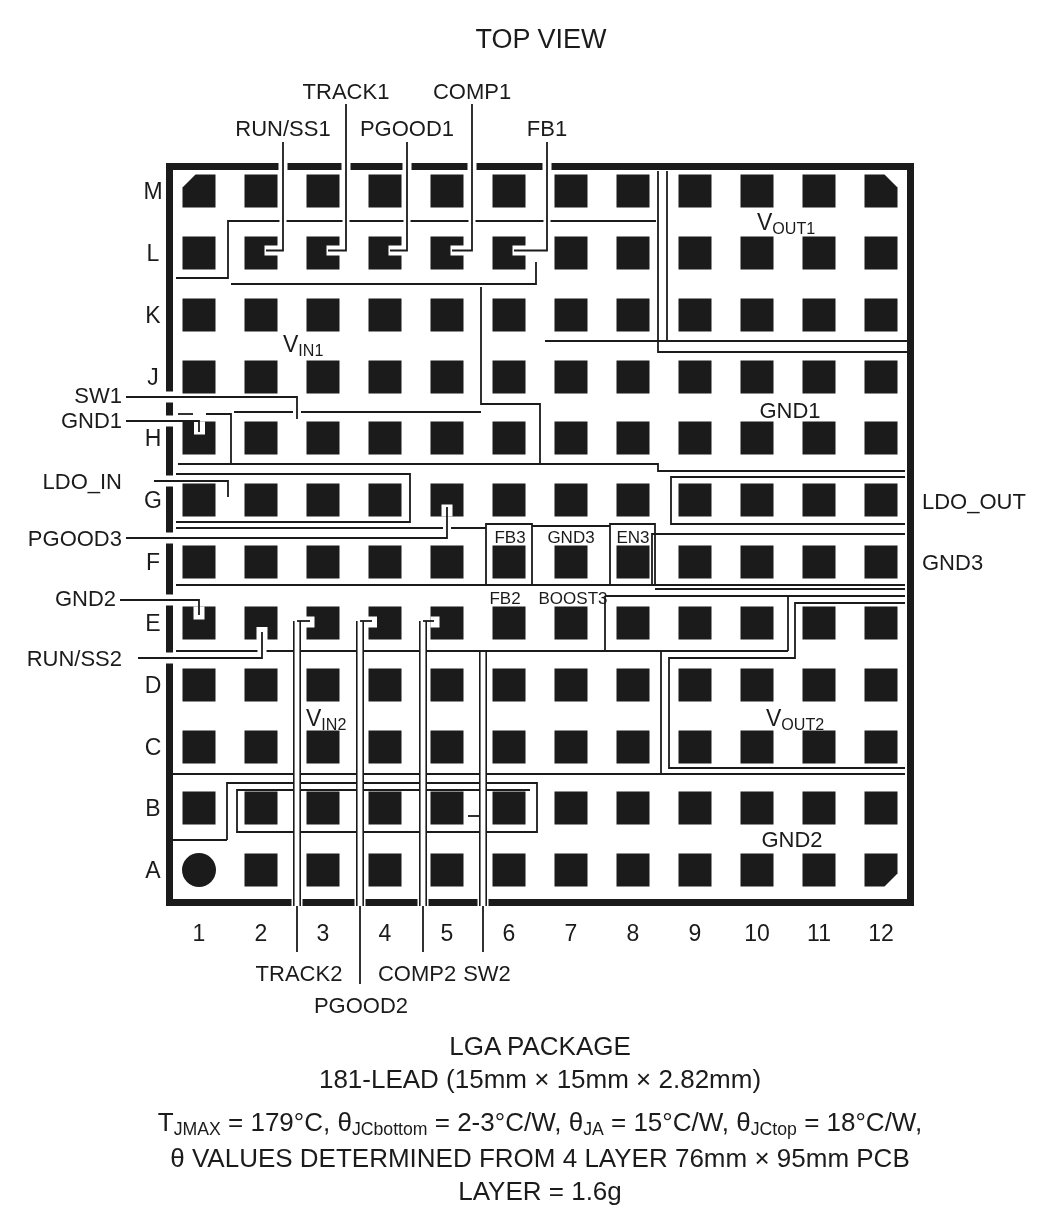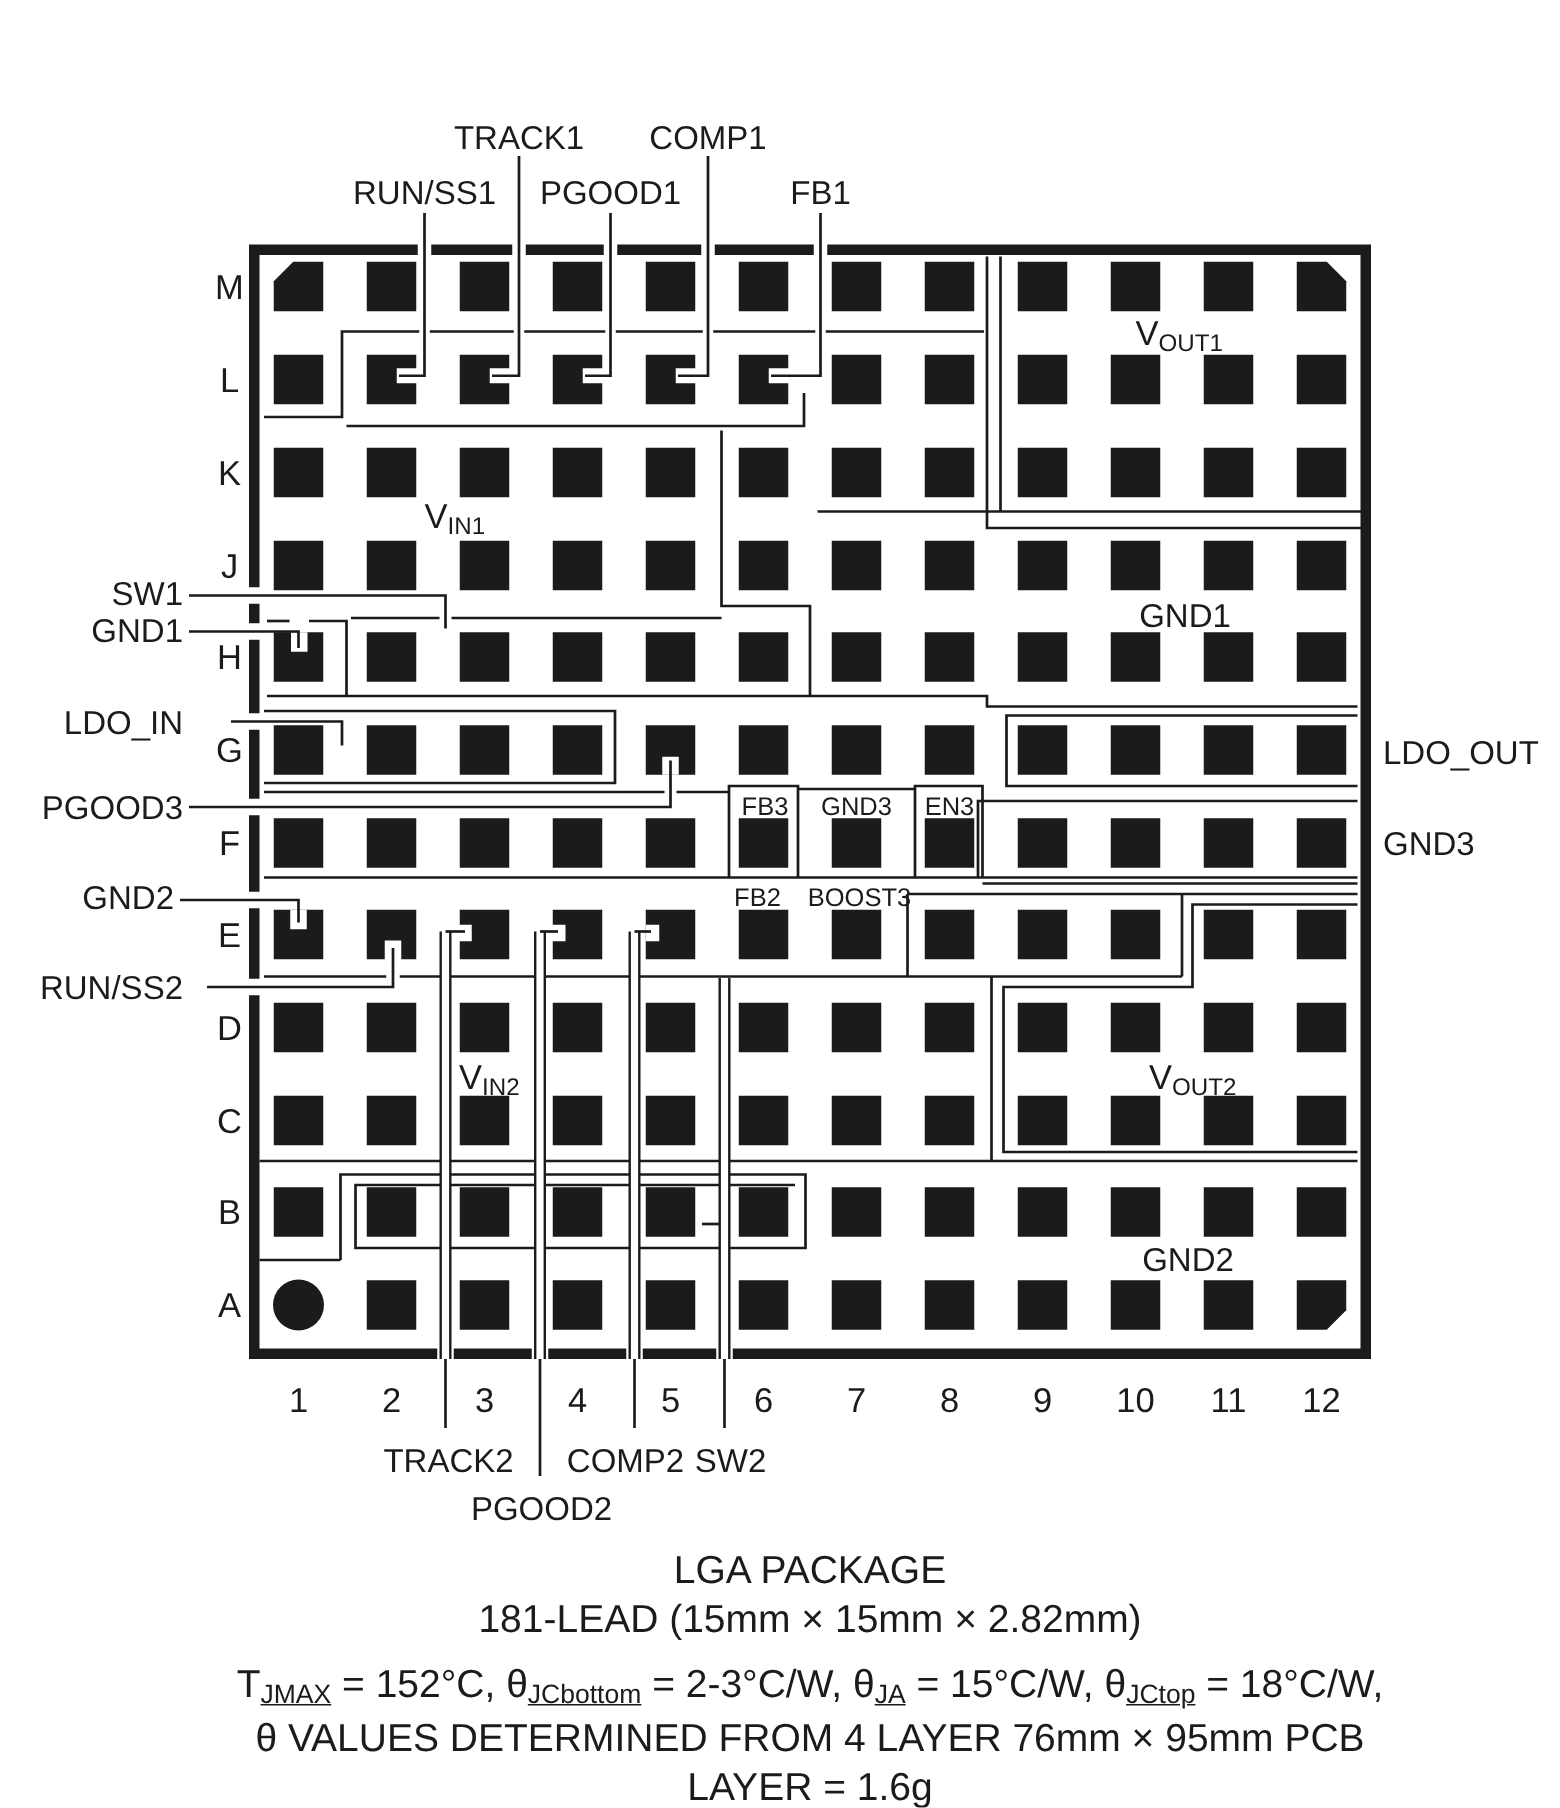--- a/index.html
+++ b/index.html
@@ -5,26 +5,27 @@
   html,body{margin:0;padding:0;background:#fff;}
   body{width:1040px;height:1205px;position:relative;overflow:hidden;
        font-family:"Liberation Sans", sans-serif;}
   .stage{position:absolute;inset:0;}
   .title{position:absolute;left:41px;top:24px;width:1000px;text-align:center;
          font-size:27px;letter-spacing:0px;color:#1b1b1b;font-weight:400;}
   svg{position:absolute;left:0;top:0;}
   .footer{position:absolute;left:0px;top:1030px;width:1080px;text-align:center;color:#1b1b1b;}
   .footer .fline{font-size:26px;line-height:33px;white-space:nowrap;}
   .footer .gap-before{margin-top:10px;}
-  .sb{font-size:68%;position:relative;top:0.22em;text-decoration:underline;}
+  .sb{font-size:68%;position:relative;top:0.22em;}
 </style>
 </head>
 <body>
 
 <div class="stage">
+  <div class="title">TOP VIEW</div>
   <svg id="diagram" width="1040" height="1205" viewBox="0 0 1040 1205">
       <g>
         <rect x="169.5" y="166.5" width="741" height="736" fill="none" stroke="#1b1b1b" stroke-width="7"></rect>
       </g>
       <g>
         <polyline points="176,278 228,278 228,221 656,221" fill="none" stroke="#1b1b1b" stroke-width="1.8"></polyline>
         <polyline points="231,284 536,284 536,262" fill="none" stroke="#1b1b1b" stroke-width="1.8"></polyline>
         <polyline points="481,287 481,404 540,404 540,464" fill="none" stroke="#1b1b1b" stroke-width="1.8"></polyline>
         <polyline points="234,412 481,412" fill="none" stroke="#1b1b1b" stroke-width="1.8"></polyline>
         <polyline points="178,414 193,414" fill="none" stroke="#1b1b1b" stroke-width="1.8"></polyline>
@@ -323,17 +324,17 @@
         <text x="633" y="941" text-anchor="middle" fill="#1b1b1b" font-family="&quot;Liberation Sans&quot;, sans-serif" font-size="23"><tspan>8</tspan></text>
         <text x="695" y="941" text-anchor="middle" fill="#1b1b1b" font-family="&quot;Liberation Sans&quot;, sans-serif" font-size="23"><tspan>9</tspan></text>
         <text x="757" y="941" text-anchor="middle" fill="#1b1b1b" font-family="&quot;Liberation Sans&quot;, sans-serif" font-size="23"><tspan>10</tspan></text>
         <text x="819" y="941" text-anchor="middle" fill="#1b1b1b" font-family="&quot;Liberation Sans&quot;, sans-serif" font-size="23"><tspan>11</tspan></text>
         <text x="881" y="941" text-anchor="middle" fill="#1b1b1b" font-family="&quot;Liberation Sans&quot;, sans-serif" font-size="23"><tspan>12</tspan></text>
       </g>
     </svg>
   <div class="footer" id="footer">
       <div class="fline"><span>LGA PACKAGE</span></div>
       <div class="fline"><span>181-LEAD (15mm × 15mm × 2.82mm)</span></div>
-      <div class="fline gap-before"><span>T</span><span class="sb">JMAX</span><span> = 152°C, θ</span><span class="sb">JCbottom</span><span> = 2-3°C/W, θ</span><span class="sb">JA</span><span> = 15°C/W, θ</span><span class="sb">JCtop</span><span> = 18°C/W,</span></div>
+      <div class="fline gap-before"><span>T</span><span class="sb">JMAX</span><span> = 179°C, θ</span><span class="sb">JCbottom</span><span> = 2-3°C/W, θ</span><span class="sb">JA</span><span> = 15°C/W, θ</span><span class="sb">JCtop</span><span> = 18°C/W,</span></div>
       <div class="fline"><span>θ VALUES DETERMINED FROM 4 LAYER 76mm × 95mm PCB</span></div>
       <div class="fline"><span>LAYER = 1.6g</span></div>
     </div>
 </div>
 
 </body></html>

